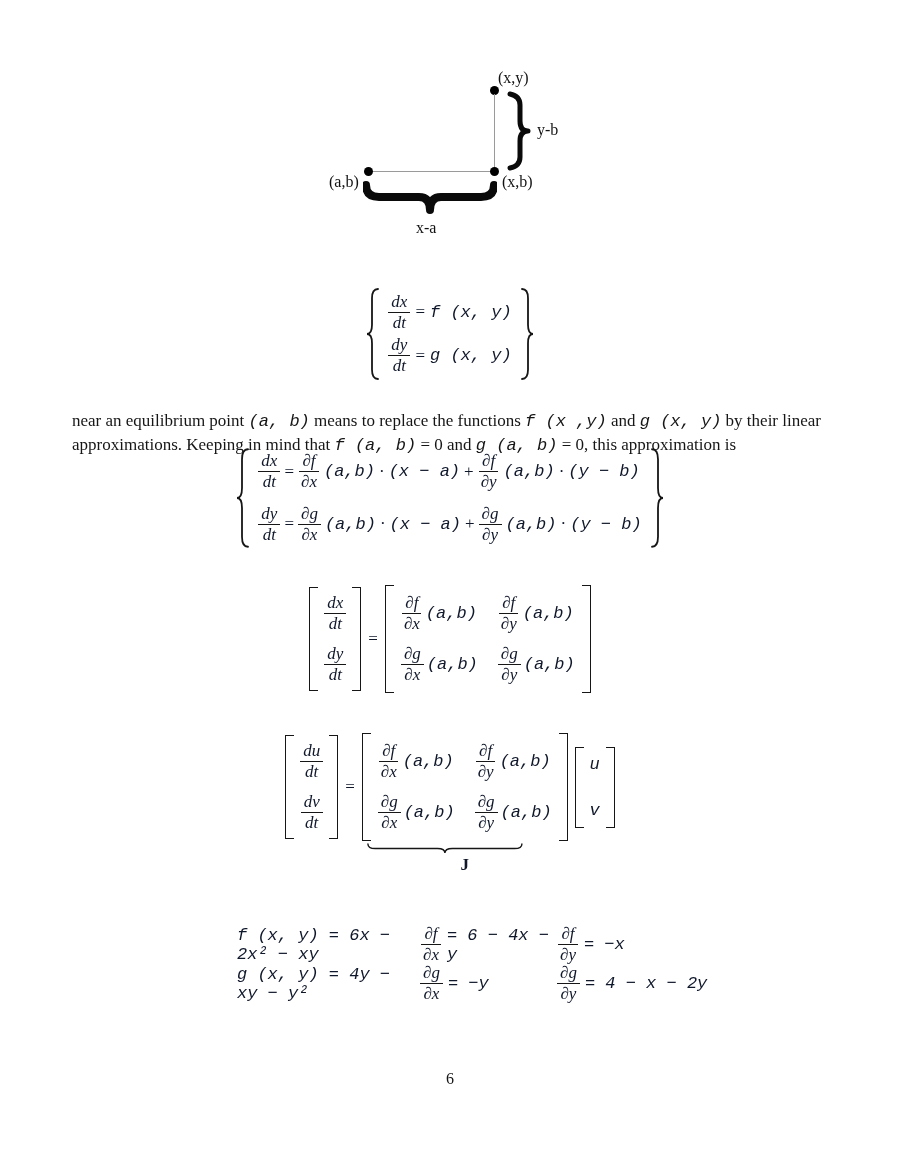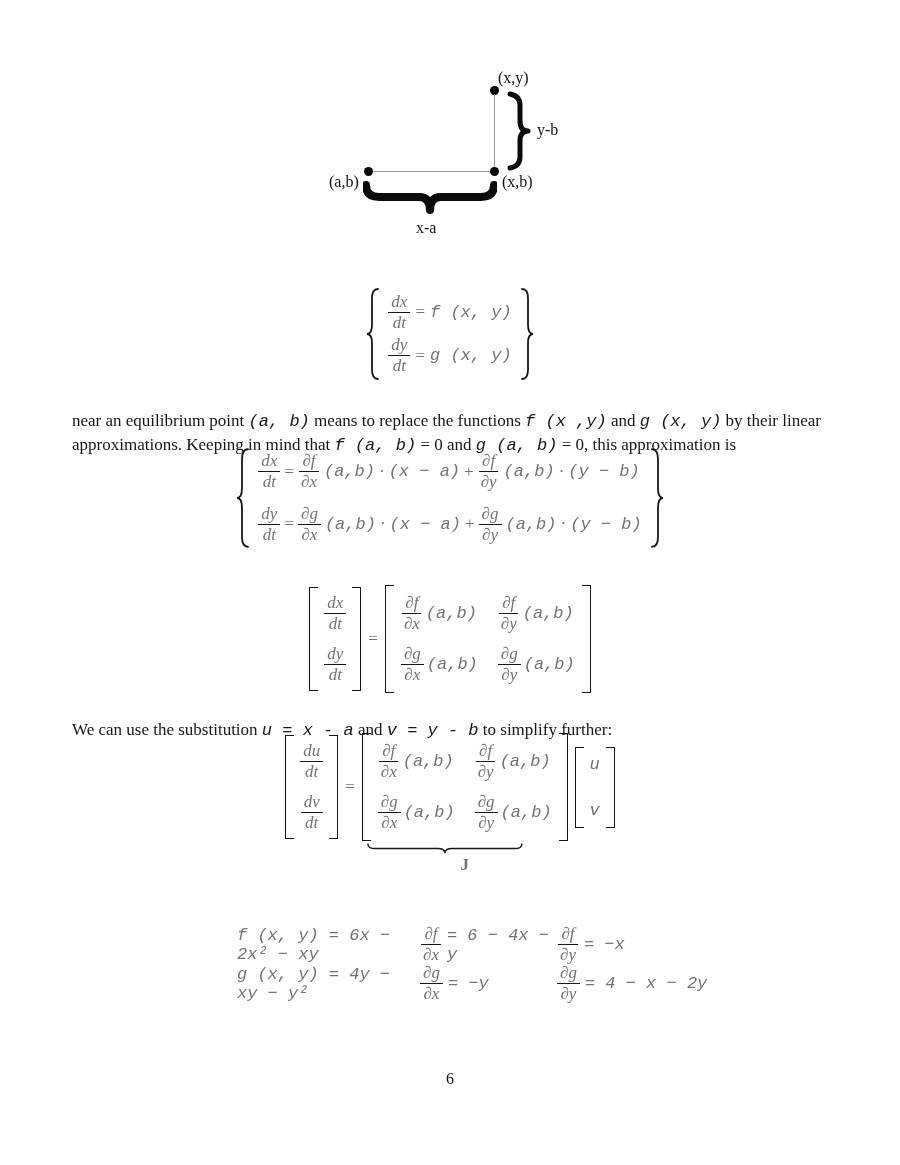--- a/index.html
+++ b/index.html
@@ -4,21 +4,21 @@
 <style>
   html,body{margin:0;padding:0;}
   body{width:900px;height:1165px;background:#ffffff;font-family:"Liberation Serif",serif;color:#161616;}
   .page{position:relative;width:900px;height:1165px;background:#fff;overflow:hidden;}
   .abs{position:absolute;}
   .para{position:absolute;font-size:17px;line-height:23px;color:#161616;width:780px;}
   .i{font-style:italic;font-family:Liberation Mono, monospace;}
   .r{font-style:normal;}
   .b{font-weight:bold;font-style:normal;}
   .u{text-decoration:underline;text-underline-offset:2px;}
-  .math{font-size:17px;color:#737373;}
+  .math{font-size:17px;color:#0f172a;}
   .cwrap{position:absolute;left:0;right:0;display:flex;justify-content:center;}
   .mrow{display:flex;align-items:center;gap:4px;}
   .gap5{gap:5px;}
   .col{display:flex;flex-direction:column;}
   .frac{display:inline-flex;flex-direction:column;align-items:center;line-height:1.06;font-style:italic;}
   .frac .num{border-bottom:1.4px solid #161616;padding:0 3px 1px 3px;text-align:center;}
   .frac .den{padding:1px 3px 0 3px;text-align:center;}
   .vec{display:inline-flex;align-items:center;}
   .brk-l{width:8px;align-self:stretch;border-left:1.7px solid #161616;border-top:1.7px solid #161616;border-bottom:1.7px solid #161616;}
   .brk-r{width:8px;align-self:stretch;border-right:1.7px solid #161616;border-top:1.7px solid #161616;border-bottom:1.7px solid #161616;}
@@ -199,21 +199,20 @@
                 <span class="den">∂y</span>
               </span>
               <span class="i">(a,b)</span>
             </span>
         </span>
         <span class="brk-r"></span>
       </span>
     </div>
   </div>
 
-  <p class="para" style="left:72px;top:701px;"><span>We can use the substitution </span><span class="i">u = x - a</span><span> and </span><span class="i">v = y - b</span><span> to simplify further:</span></p>
 
   <div class="cwrap math" style="top:733px;">
     <div class="mrow" style="gap:7px;">
       <span class="vec">
         <span class="brk-l"></span>
         <span class="colm" style="gap:12px;padding:7px 6px;">
           <span class="frac">
               <span class="num">du</span>
               <span class="den">dt</span>
             </span>

